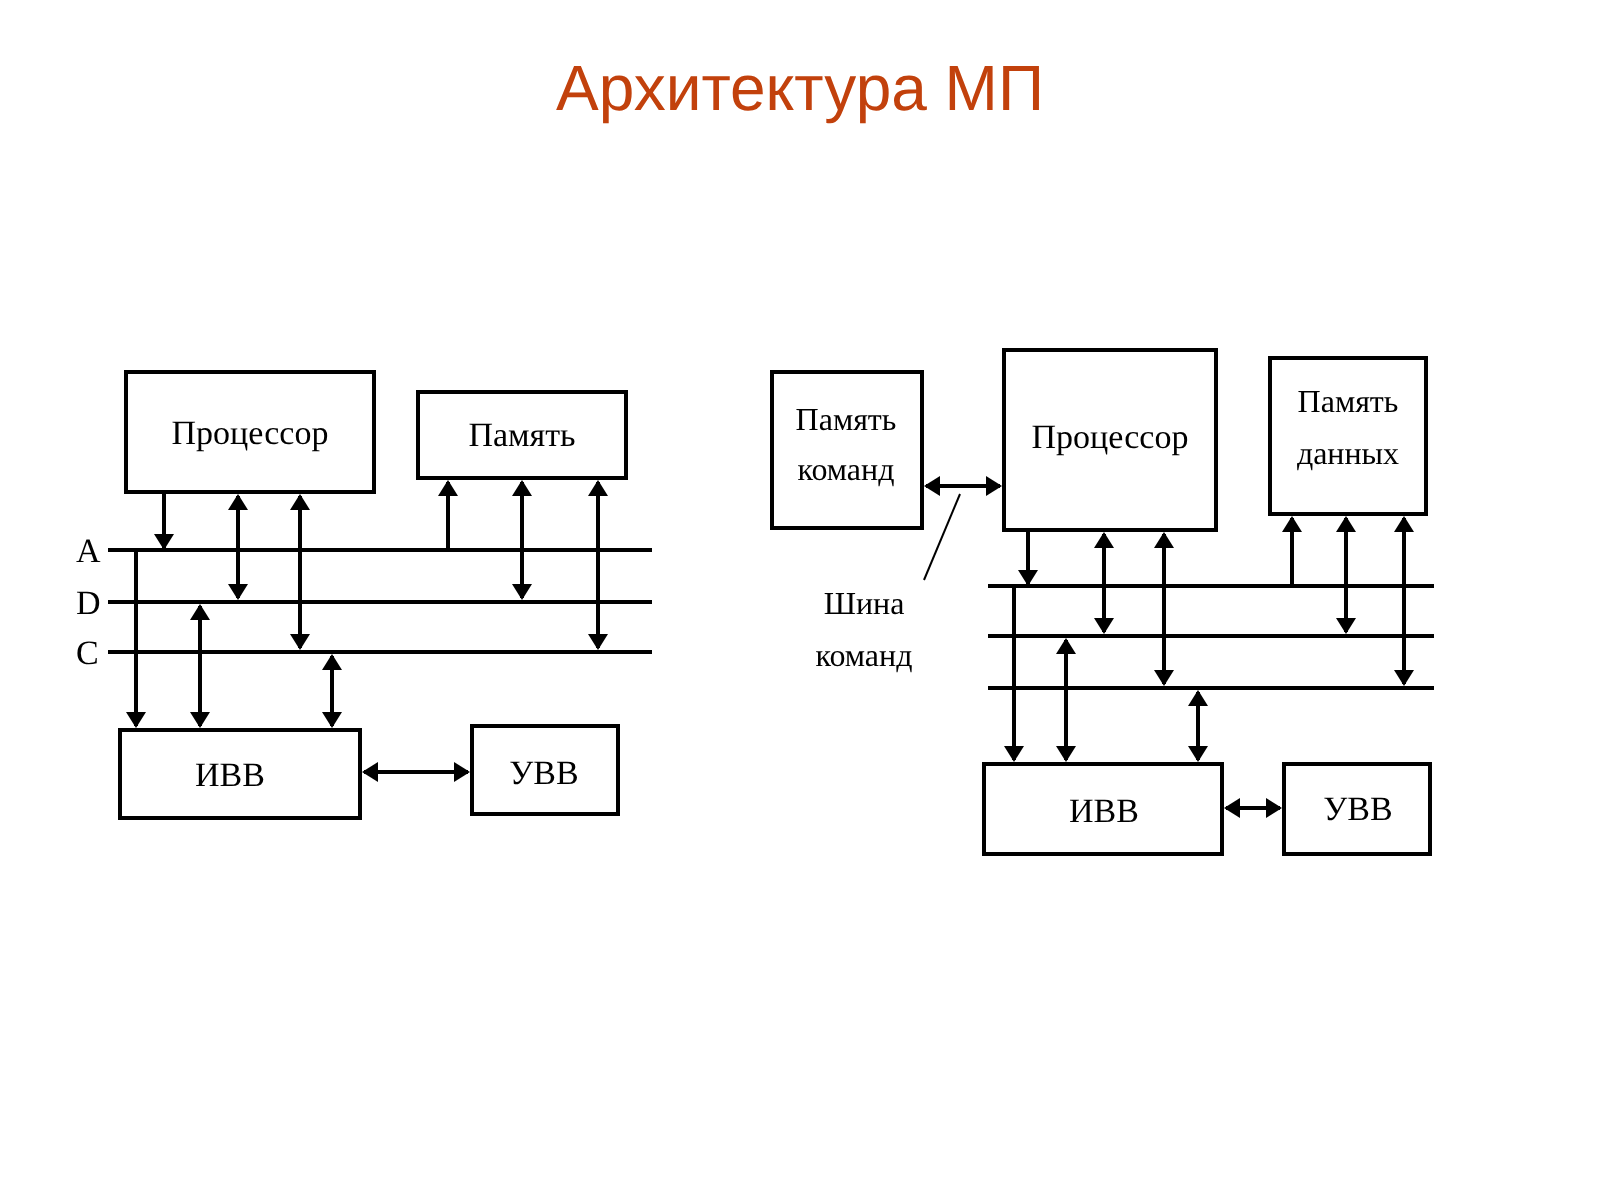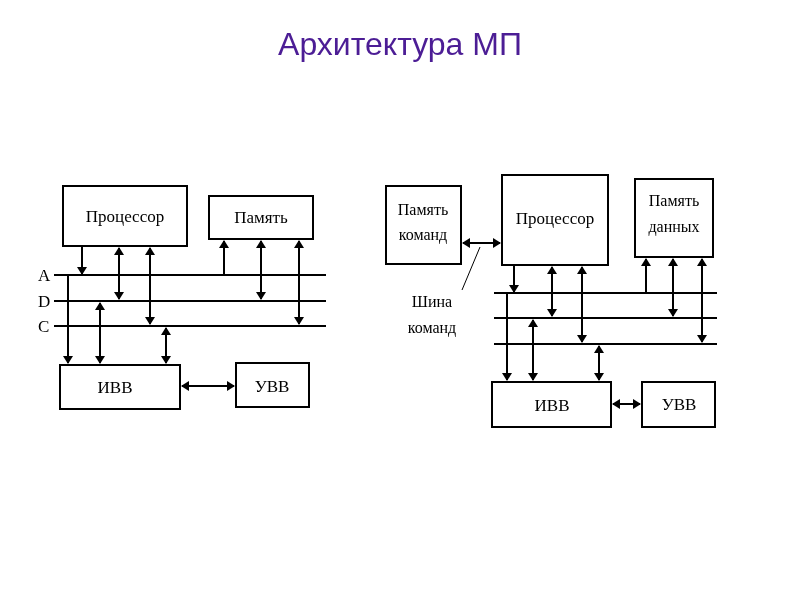--- a/index.html
+++ b/index.html
@@ -1,19 +1,19 @@
 <!DOCTYPE html>
 <html><head>
   <meta charset="utf-8">
   <style>
     html, body { margin: 0; padding: 0; background: #ffffff; }
     body { width: 800px; height: 600px; position: relative; overflow: hidden; }
     .title {
       position: absolute; left: 0; top: 26px; width: 800px; text-align: center;
-      font-family: "Liberation Sans", sans-serif; font-size: 32px; color: #4c1d95;
+      font-family: "Liberation Sans", sans-serif; font-size: 32px; color: #c2410c;
     }
     svg { position: absolute; left: 0; top: 0; }
     svg text { font-family: "Liberation Serif", serif; fill: #000; }
   </style>
 </head>
 <body>
 
 <div class="title">Архитектура МП</div>
 
 <svg width="800" height="600" viewBox="0 0 800 600">

